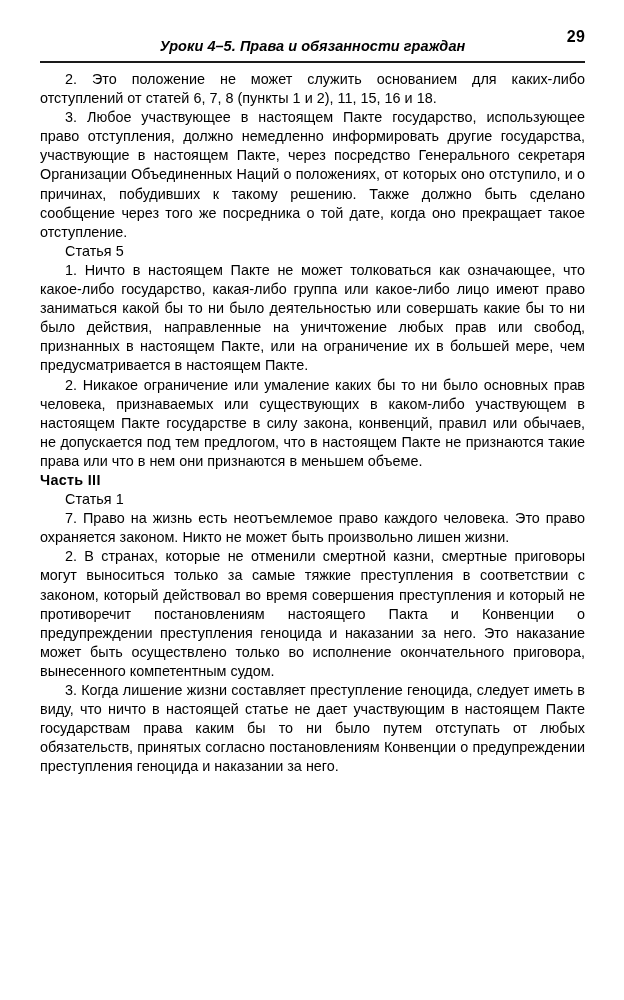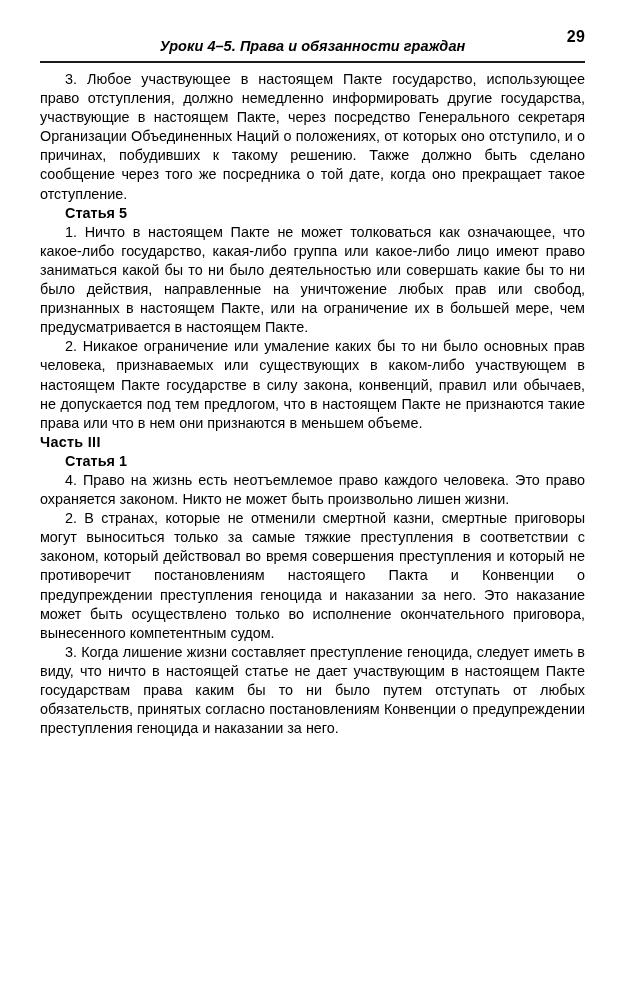--- a/index.html
+++ b/index.html
@@ -86,21 +86,21 @@
     word-spacing: 0.1px;
   }
   p.para.no-indent {
     text-indent: 0;
   }
 
   h3.article-heading {
     margin: 0;
     font-size: 14.4px;
     line-height: 19.1px;
-    font-weight: bold;
+    font-weight: normal;
     text-align: left;
     text-indent: 25px;
     letter-spacing: 0.05px;
   }
 
   h2.part-heading {
     margin: 0;
     font-size: 14.4px;
     line-height: 19.1px;
     font-weight: bold;
@@ -115,24 +115,25 @@
 
   <div class="running-head">
     <div class="running-head-inner">
       <span class="head-title">Уроки 4–5. Права и обязанности граждан</span>
       <span class="head-folio">29</span>
     </div>
   </div>
   <div class="head-rule"></div>
 
   <div class="text-column">
+      <p class="para">2. Это положение не может служить основанием для каких-либо отступлений от статей 6, 7, 8 (пункты 1 и 2), 11, 15, 16 и 18.</p>
       <p class="para">3. Любое участвующее в настоящем Пакте государство, использующее право отступления, должно немедленно информировать другие государства, участвующие в настоящем Пакте, через посредство Генерального секретаря Организации Объединенных Наций о положениях, от которых оно отступило, и о причинах, побудивших к такому решению. Также должно быть сделано сообщение через того же посредника о той дате, когда оно прекращает такое отступление.</p>
       <h3 class="article-heading">Статья 5</h3>
       <p class="para">1. Ничто в настоящем Пакте не может толковаться как означающее, что какое-либо государство, какая-либо группа или какое-либо лицо имеют право заниматься какой бы то ни было деятельностью или совершать какие бы то ни было действия, направленные на уничтожение любых прав или свобод, признанных в настоящем Пакте, или на ограничение их в большей мере, чем предусматривается в настоящем Пакте.</p>
       <p class="para">2. Никакое ограничение или умаление каких бы то ни было основных прав человека, признаваемых или существующих в каком-либо участвующем в настоящем Пакте государстве в силу закона, конвенций, правил или обычаев, не допускается под тем предлогом, что в настоящем Пакте не признаются такие права или что в нем они признаются в меньшем объеме.</p>
       <h2 class="part-heading">Часть III</h2>
       <h3 class="article-heading">Статья 1</h3>
-      <p class="para">4. Право на жизнь есть неотъемлемое право каждого человека. Это право охраняется законом. Никто не может быть произвольно лишен жизни.</p>
+      <p class="para">7. Право на жизнь есть неотъемлемое право каждого человека. Это право охраняется законом. Никто не может быть произвольно лишен жизни.</p>
       <p class="para">2. В странах, которые не отменили смертной казни, смертные приговоры могут выноситься только за самые тяжкие преступления в соответствии с законом, который действовал во время совершения преступления и который не противоречит постановлениям настоящего Пакта и Конвенции о предупреждении преступления геноцида и наказании за него. Это наказание может быть осуществлено только во исполнение окончательного приговора, вынесенного компетентным судом.</p>
       <p class="para">3. Когда лишение жизни составляет преступление геноцида, следует иметь в виду, что ничто в настоящей статье не дает участвующим в настоящем Пакте государствам права каким бы то ни было путем отступать от любых обязательств, принятых согласно постановлениям Конвенции о предупреждении преступления геноцида и наказании за него.</p>
     </div>
 
 </div>
 
 </body></html>

